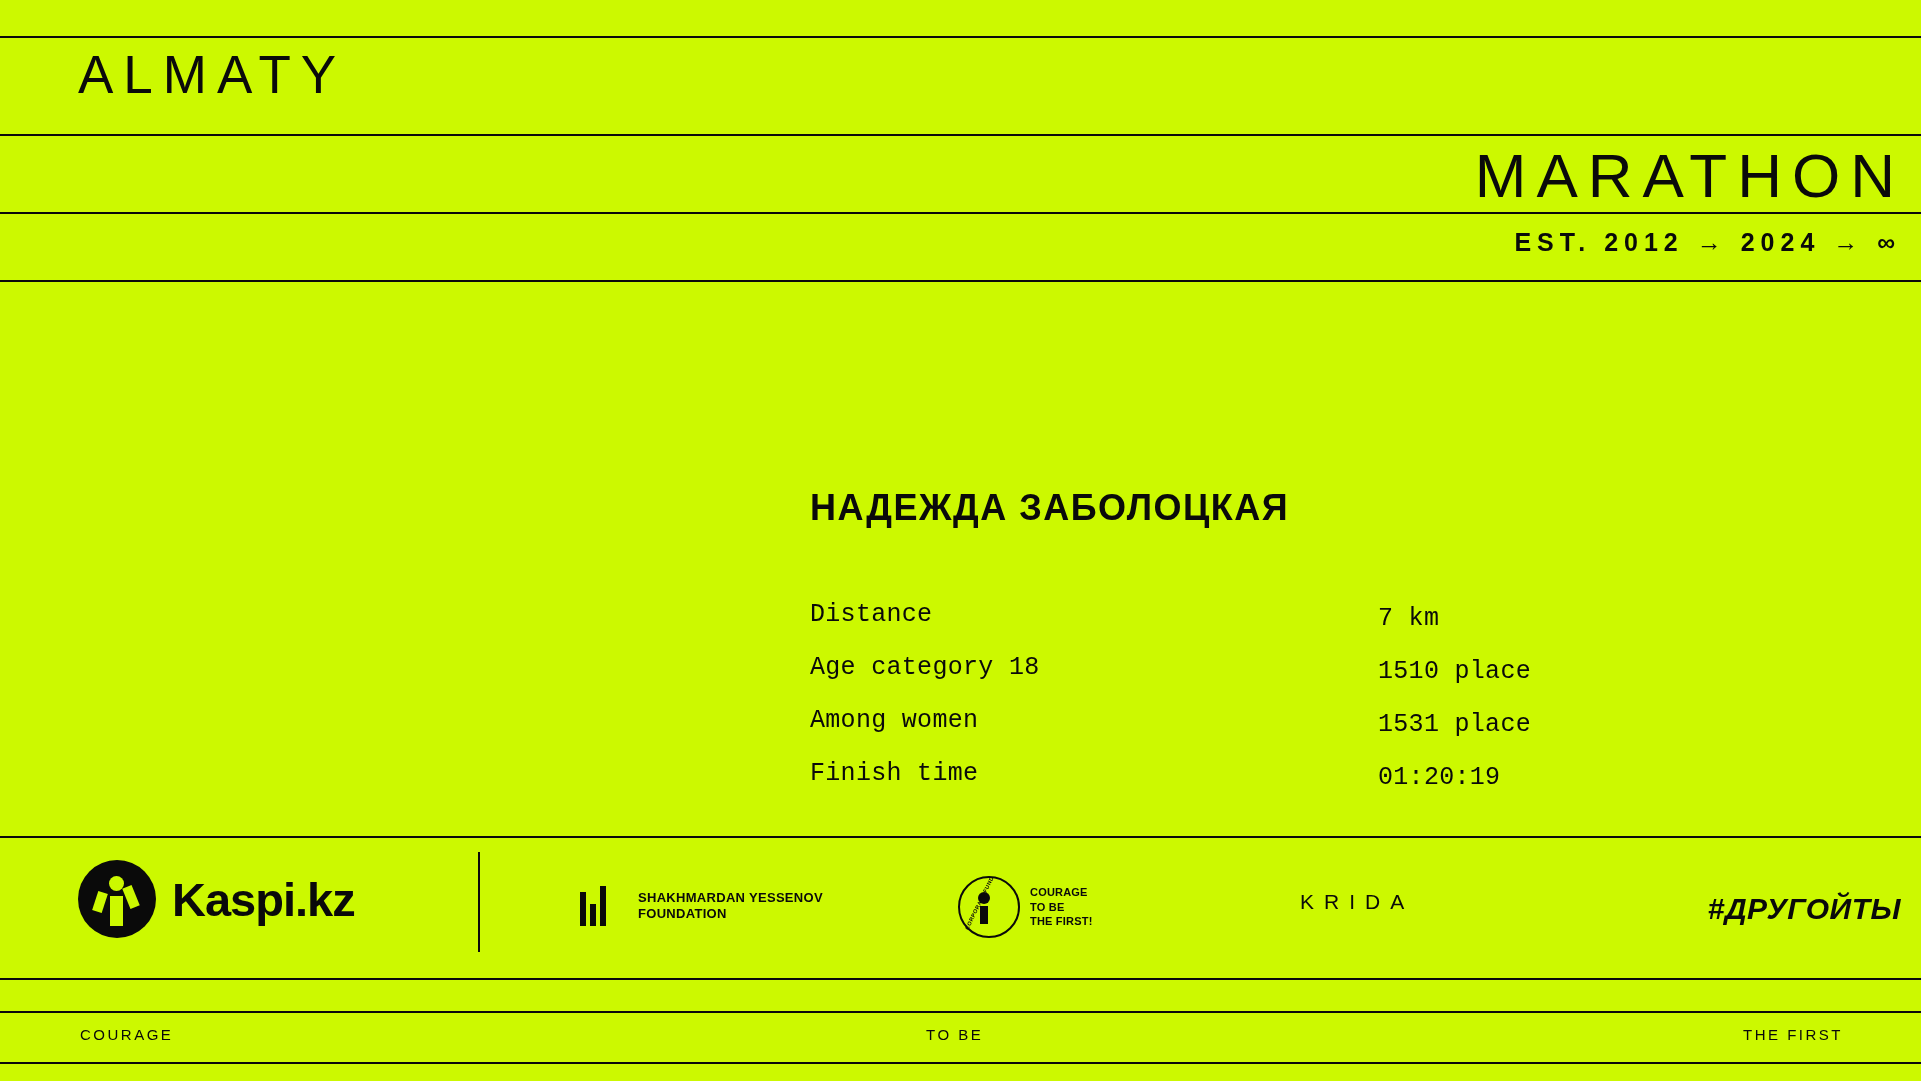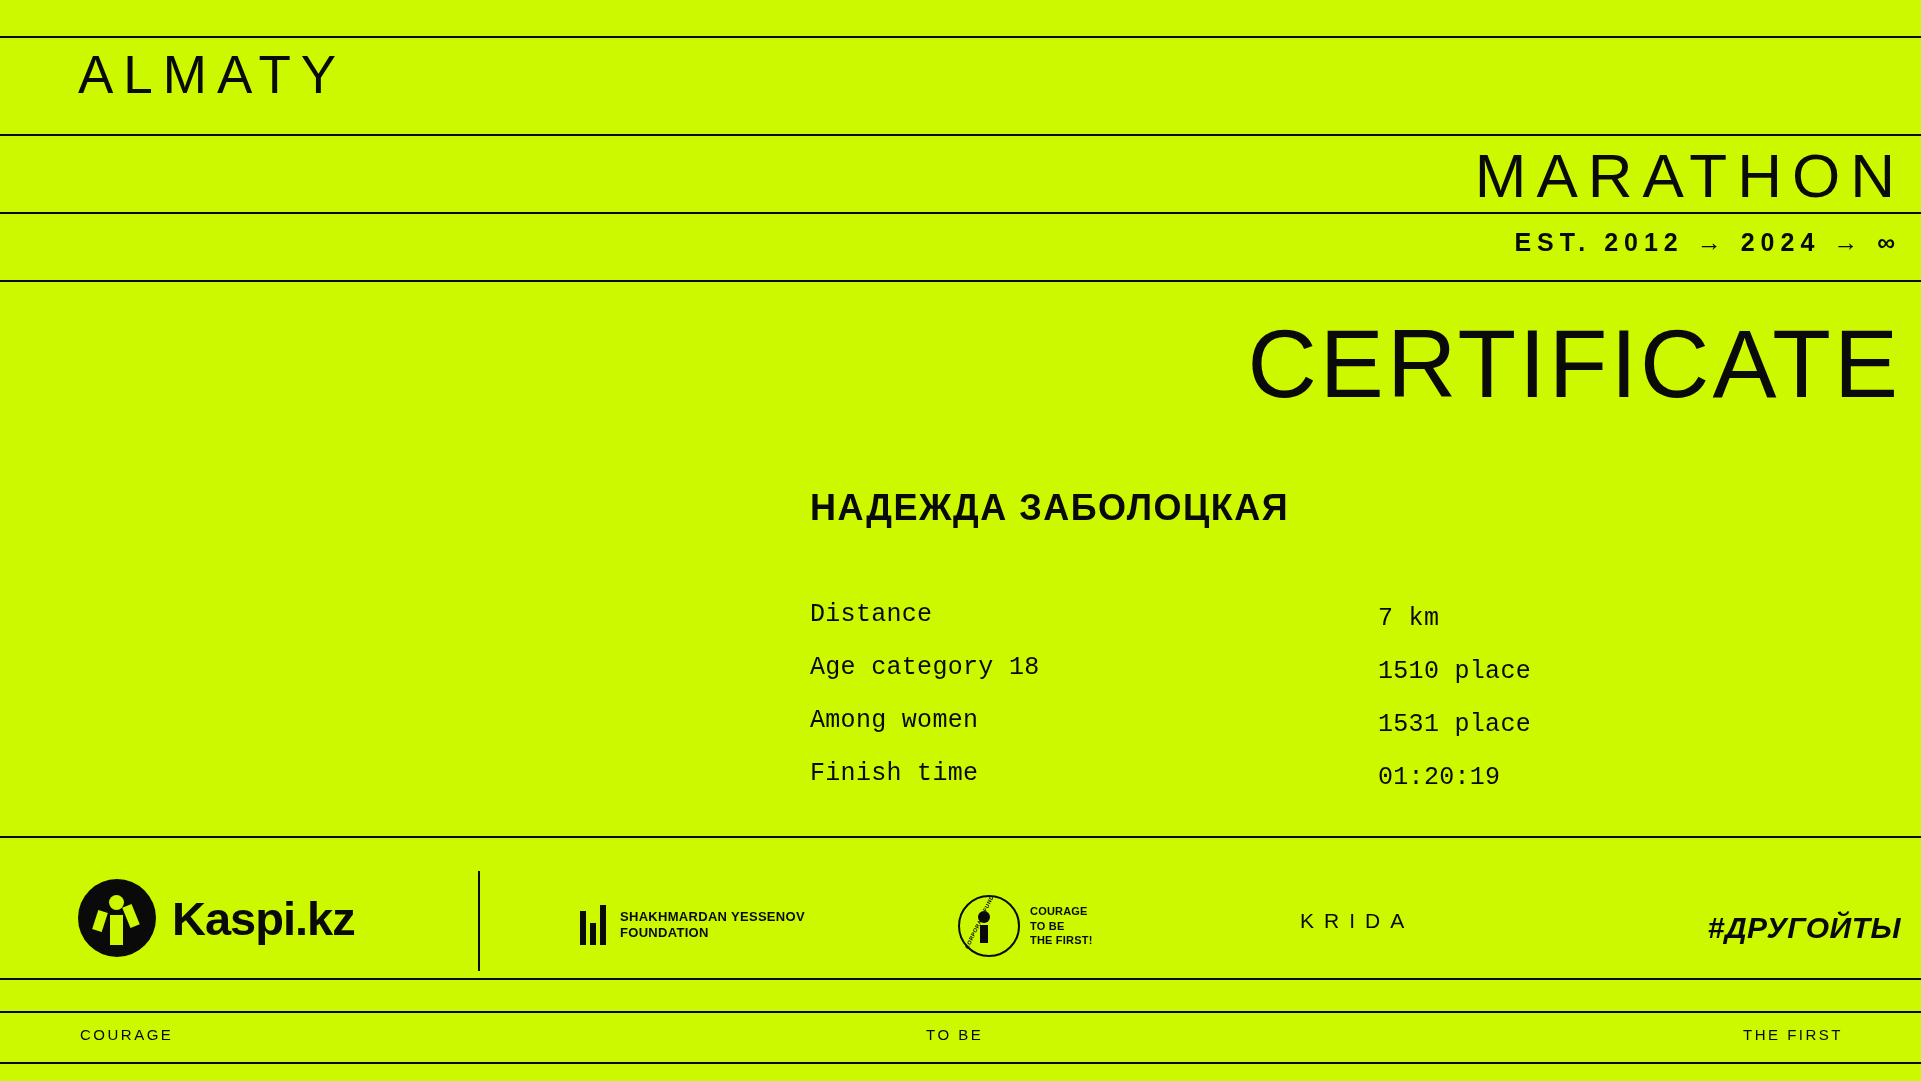--- a/index.html
+++ b/index.html
@@ -125,21 +125,20 @@
     white-space: nowrap;
   }
 
   
   .sponsors {
     position: absolute;
     left: 0;
     top: 838px;
     width: 1921px;
     height: 140px;
-    margin-top: 19px;
   }
   .kaspi {
     position: absolute;
     left: 78px;
     top: 22px;
     display: flex;
     align-items: center;
     gap: 16px;
   }
   .kaspi-mark {
@@ -189,21 +188,21 @@
     height: 100px;
     background: #0a0a0a;
   }
 
   .yessenov {
     position: absolute;
     left: 580px;
     top: 48px;
     display: flex;
     align-items: center;
-    gap: 14px;
+    gap: 32px;
   }
   .yess-bars { display: flex; gap: 4px; align-items: flex-end; height: 40px;}
   .yess-bars span { width: 6px; background:#0a0a0a; display:block;}
   .yess-words { font-size: 13px; font-weight: 700; line-height: 1.25; letter-spacing: 0.3px;}
 
   .corpfund {
     position: absolute;
     left: 958px;
     top: 38px;
     display: flex;
@@ -290,21 +289,20 @@
   <div class="rule r4"></div>
   <div class="rule r5"></div>
   <div class="rule r6"></div>
   <div class="rule r7"></div>
   <div class="rule r8"></div>
 
   <div class="almaty">ALMATY</div>
   <div class="marathon">MARATHON</div>
   <div class="est">EST. 2012 → 2024 → ∞</div>
 
-  <div class="title">CERTIFICATE</div>
 
   <div class="athlete">НАДЕЖДА ЗАБОЛОЦКАЯ</div>
 
   <div class="results">
     <div class="res-row">
       <span class="res-label">Distance</span>
       <span class="res-value">7 km</span>
     </div>
     <div class="res-row">
       <span class="res-label">Age category 18</span>

